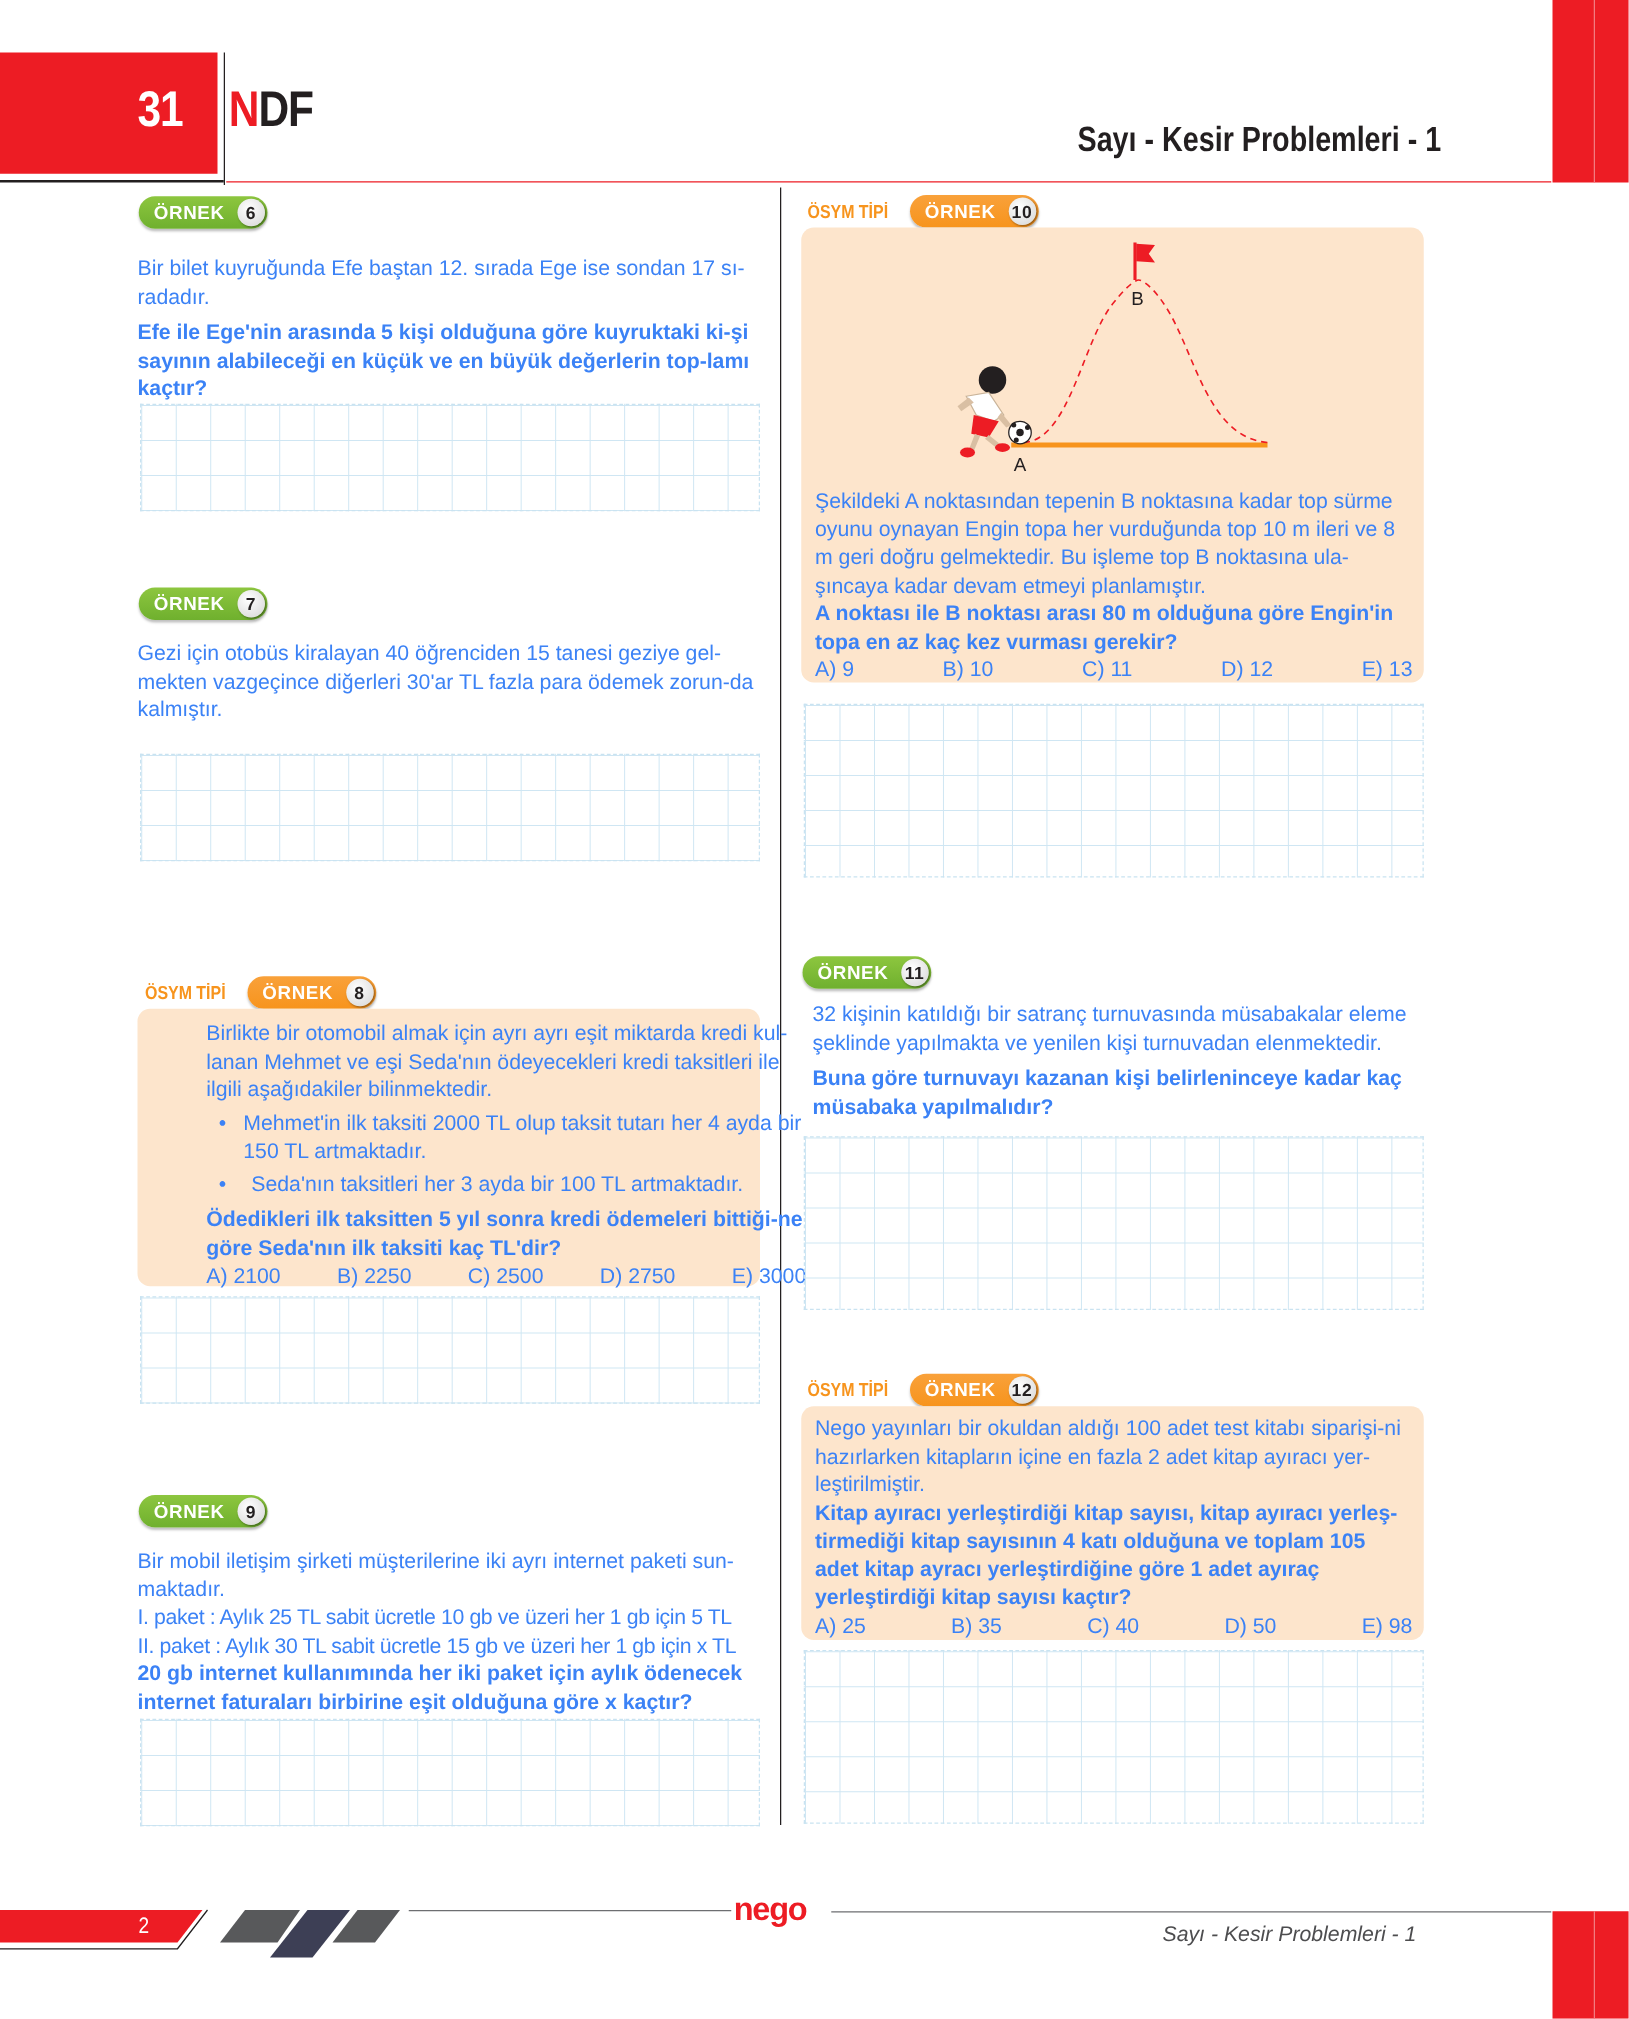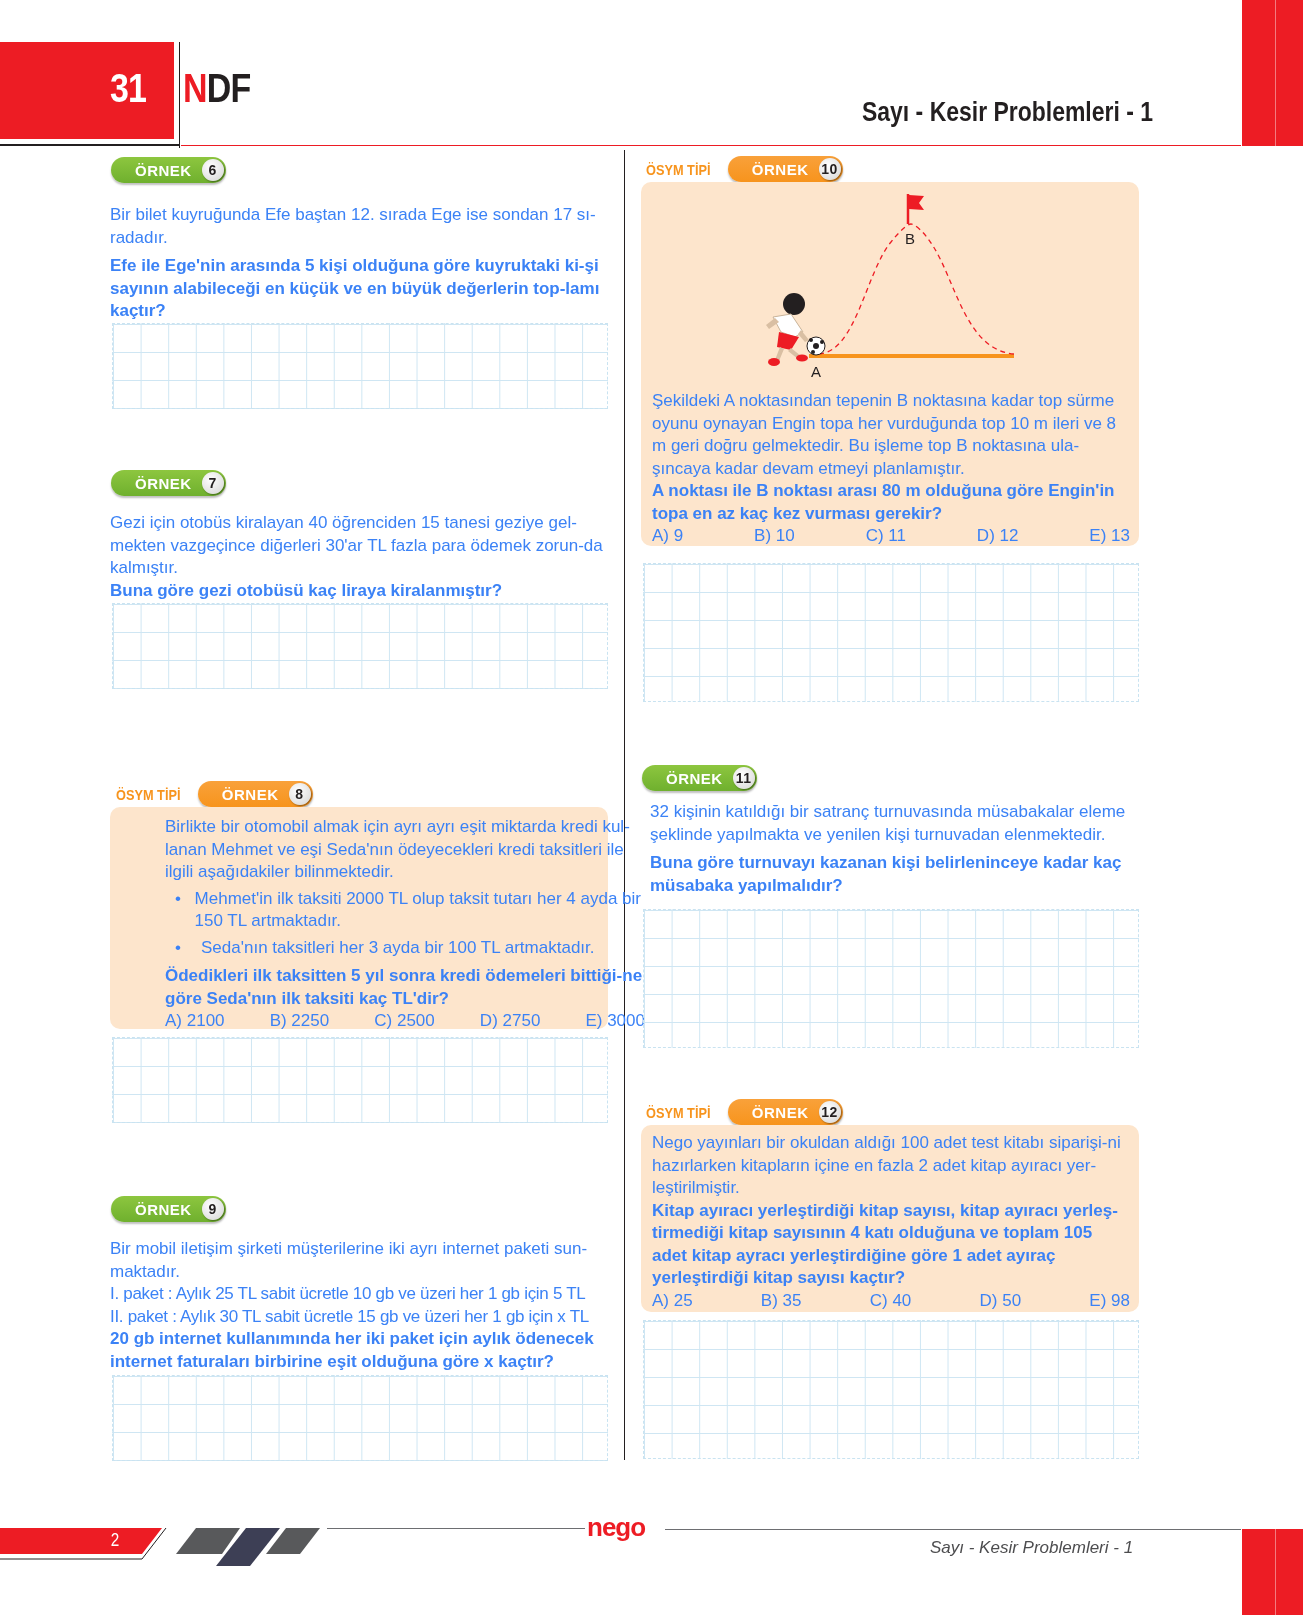--- a/index.html
+++ b/index.html
@@ -21,21 +21,21 @@
                transform:scaleX(0.82); transform-origin:left; white-space:nowrap; }
   .side-red { position:absolute; left:1242px; top:0; width:61px; height:146px; background:#ed1c24; }
   .side-red::after { content:""; position:absolute; left:33px; top:0; width:1px; height:100%; background:#f37a80; }
 
   
   .col-divider { position:absolute; left:624px; top:150px; width:1px; height:1310px; background:#231f20; }
 
   
   .badge { position:absolute; display:flex; align-items:center; }
   .osym { color:#f7941d; font-weight:bold; font-size:15px; margin-right:6px; transform:scaleX(0.85); transform-origin:left; white-space:nowrap; }
-  .pill { position:relative; height:26px; padding:0 34px 0 24px; border-radius:13px; display:flex; align-items:center;
+  .pill { position:relative; height:26px; padding:0 34px 0 12px; border-radius:13px; display:flex; align-items:center;
           color:#fff; font-weight:bold; font-size:15px; letter-spacing:0.5px; box-shadow:0 2px 2px rgba(0,0,0,0.25);justify-content:flex-end; }
   .pill.green { background:linear-gradient(#8dc63f,#6fb02e); }
   .pill.orange { background:linear-gradient(#f9a13a,#f7941d); }
   .pill .num { position:absolute; right:2px; top:2px; width:22px; height:22px; border-radius:50%;
                background:radial-gradient(circle at 40% 35%, #ffffff, #d4d4d4); color:#231f20; font-size:14px;
                display:flex; align-items:center; justify-content:center; box-shadow:1px 1px 2px rgba(0,0,0,0.45); }
 
   
   .q { position:absolute; font-size:17px; line-height:22.5px; color:#3b82f6; }
   .q p { margin:0; }
@@ -89,21 +89,20 @@
 <div class="grid" style="left:112px; top:323px; width:494px; height:84px;"></div>
 
 <div class="badge" style="left:111px; top:470px;">
   <div class="pill green">
       <span>ÖRNEK</span>
       <span class="num">7</span>
     </div>
 </div>
 <div class="q" style="left:110px; top:512px; width:498px;">
   <p>Gezi için otobüs kiralayan 40 öğrenciden 15 tanesi geziye gel-mekten vazgeçince diğerleri 30'ar TL fazla para ödemek zorun-da kalmıştır.</p>
-  <p class="b">Buna göre gezi otobüsü kaç liraya kiralanmıştır?</p>
 </div>
 <div class="grid" style="left:112px; top:603px; width:494px; height:84px;"></div>
 
 <div class="badge" style="left:116px; top:781px;">
   <span class="osym">ÖSYM TİPİ</span>
   <div class="pill orange">
       <span>ÖRNEK</span>
       <span class="num">8</span>
     </div>
 </div>

